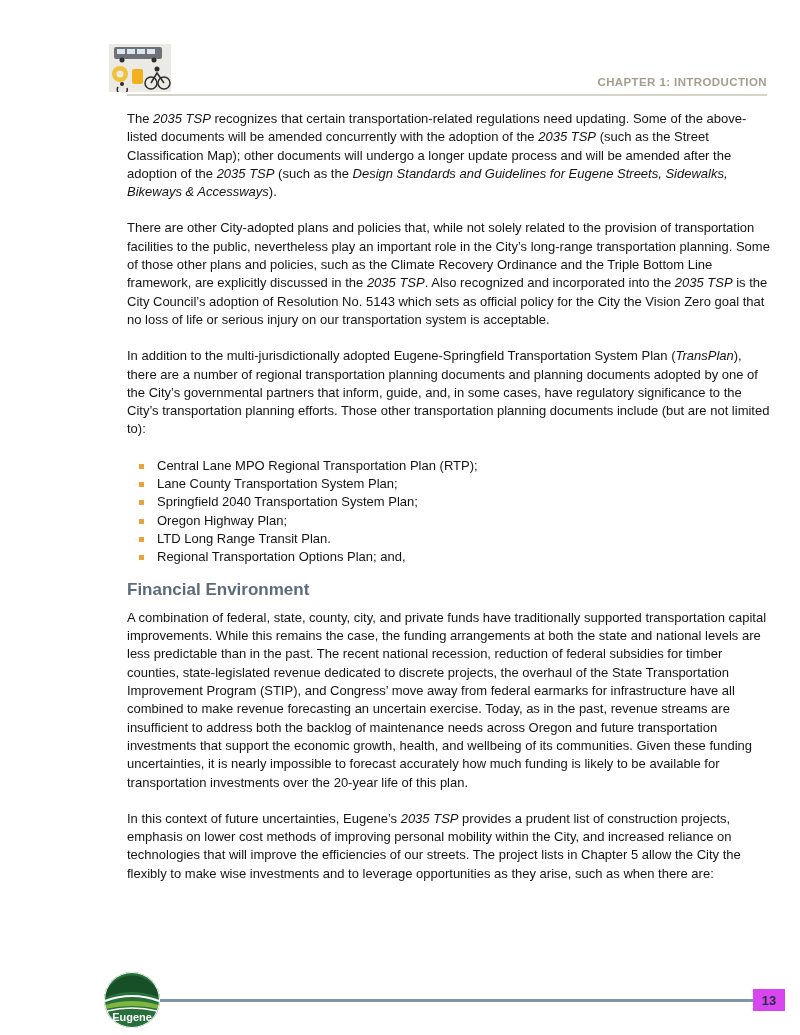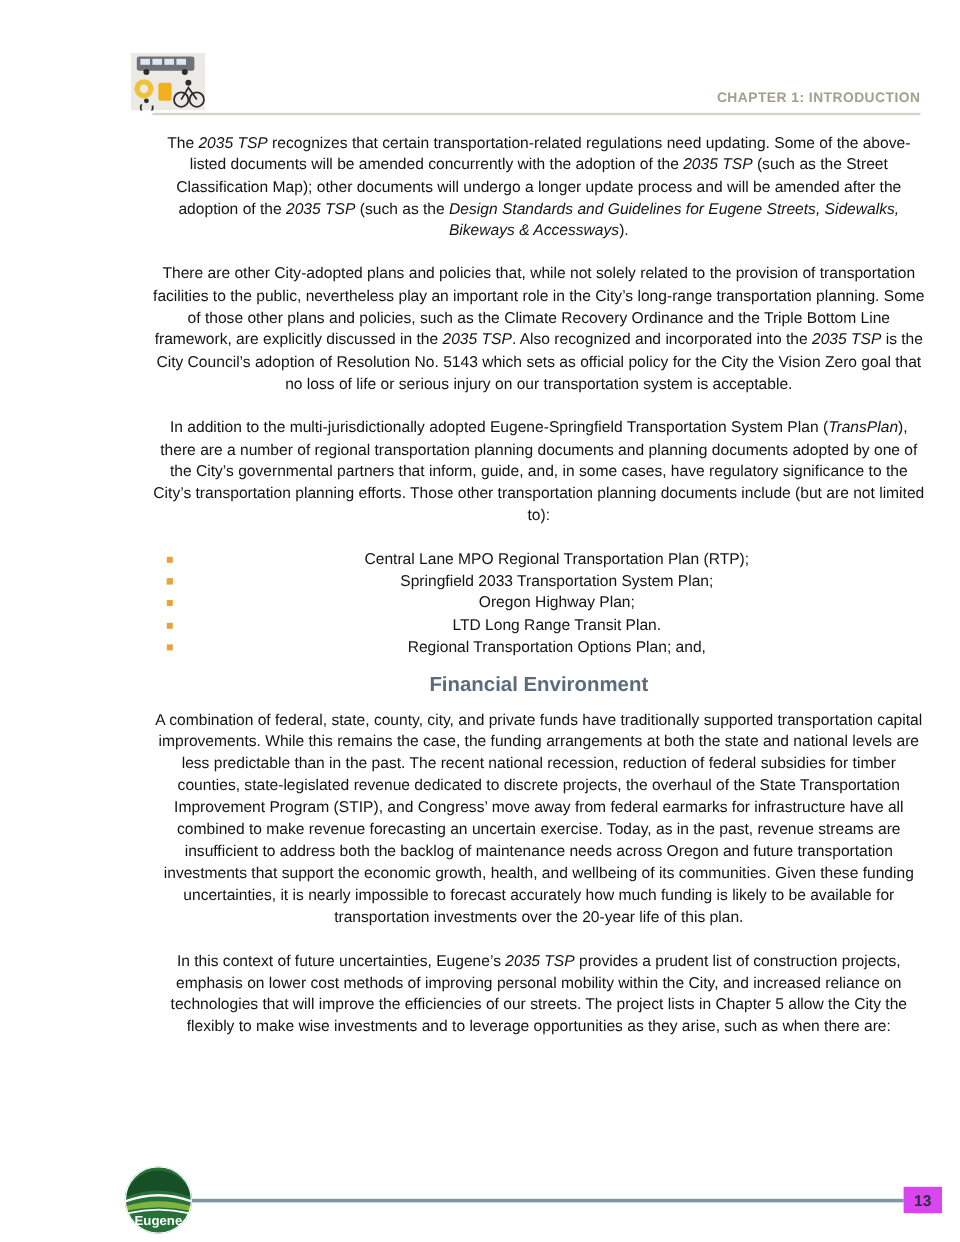--- a/index.html
+++ b/index.html
@@ -15,21 +15,21 @@
   .chapter-block { padding-top: 28px; text-align: right; }
   .chapter-label {
     font-size: 11.5px; font-weight: 700; letter-spacing: 0.4px;
     color: #a39e8c;
   }
   .header-rule { margin-top: 4px; height: 0; border-bottom: 2px solid #d6d3c8; }
 
   
   .doc-main {
     position: absolute; top: 110px; left: 88px; width: 644px;
-    font-size: 13px; line-height: 18.3px; color: #141414; text-align: center;
+    font-size: 13px; line-height: 18.3px; color: #141414;
   }
   .para { margin: 0 0 18px 0; }
   .it { font-style: italic; }
 
   .bullet-list { list-style: none; margin: 2px 0 14px 0; padding: 0; }
   .bullet-item { position: relative; padding-left: 30px; }
   .bullet-marker {
     position: absolute; left: 12px; top: 7px;
     width: 5px; height: 5px; background: #e8a33c; display: inline-block;
   }
@@ -95,24 +95,25 @@
     <p class="para"><span>There are other City-adopted plans and policies that, while not solely related to the provision of transportation facilities to the public, nevertheless play an important role in the City’s long-range transportation planning.  Some of those other plans and policies, such as the Climate Recovery Ordinance and the Triple Bottom Line framework, are explicitly discussed in the </span><span class="it">2035 TSP</span><span>.  Also recognized and incorporated into the </span><span class="it">2035 TSP</span><span> is the City Council’s adoption of Resolution No. 5143 which sets as official policy for the City the Vision Zero goal that no loss of life or serious injury on our transportation system is acceptable.</span></p>
     <p class="para"><span>In addition to the multi-jurisdictionally adopted Eugene-Springfield Transportation System Plan (</span><span class="it">TransPlan</span><span>), there are a number of regional transportation planning documents and planning documents adopted by one of the City’s governmental partners that inform, guide, and, in some cases, have regulatory significance to the City’s transportation planning efforts.  Those other transportation planning documents include (but are not limited to):</span></p>
 
     <ul class="bullet-list">
       <li class="bullet-item">
         <span class="bullet-marker"></span>
         <span>Central Lane MPO Regional Transportation Plan (RTP);</span>
       </li>
       <li class="bullet-item">
         <span class="bullet-marker"></span>
+        <span>Lane County Transportation System Plan;</span>
       </li>
       <li class="bullet-item">
         <span class="bullet-marker"></span>
-        <span>Springfield 2033 Transportation System Plan;</span>
+        <span>Springfield 2040 Transportation System Plan;</span>
       </li>
       <li class="bullet-item">
         <span class="bullet-marker"></span>
         <span>Oregon Highway Plan;</span>
       </li>
       <li class="bullet-item">
         <span class="bullet-marker"></span>
         <span>LTD Long Range Transit Plan.</span>
       </li>
       <li class="bullet-item">

